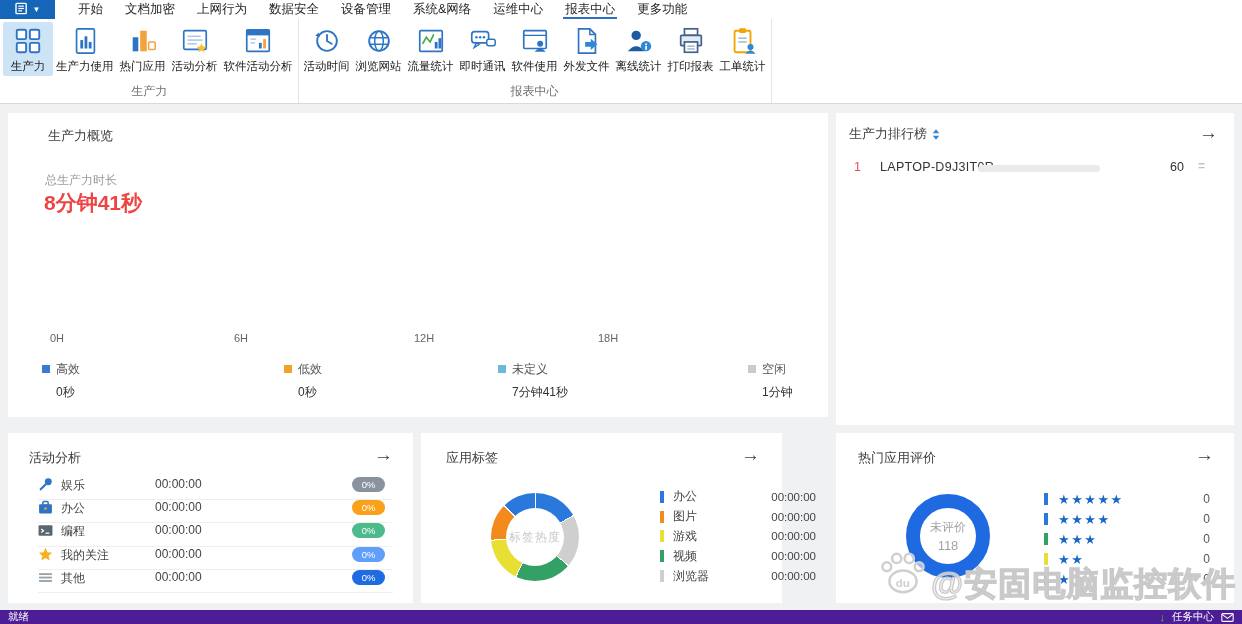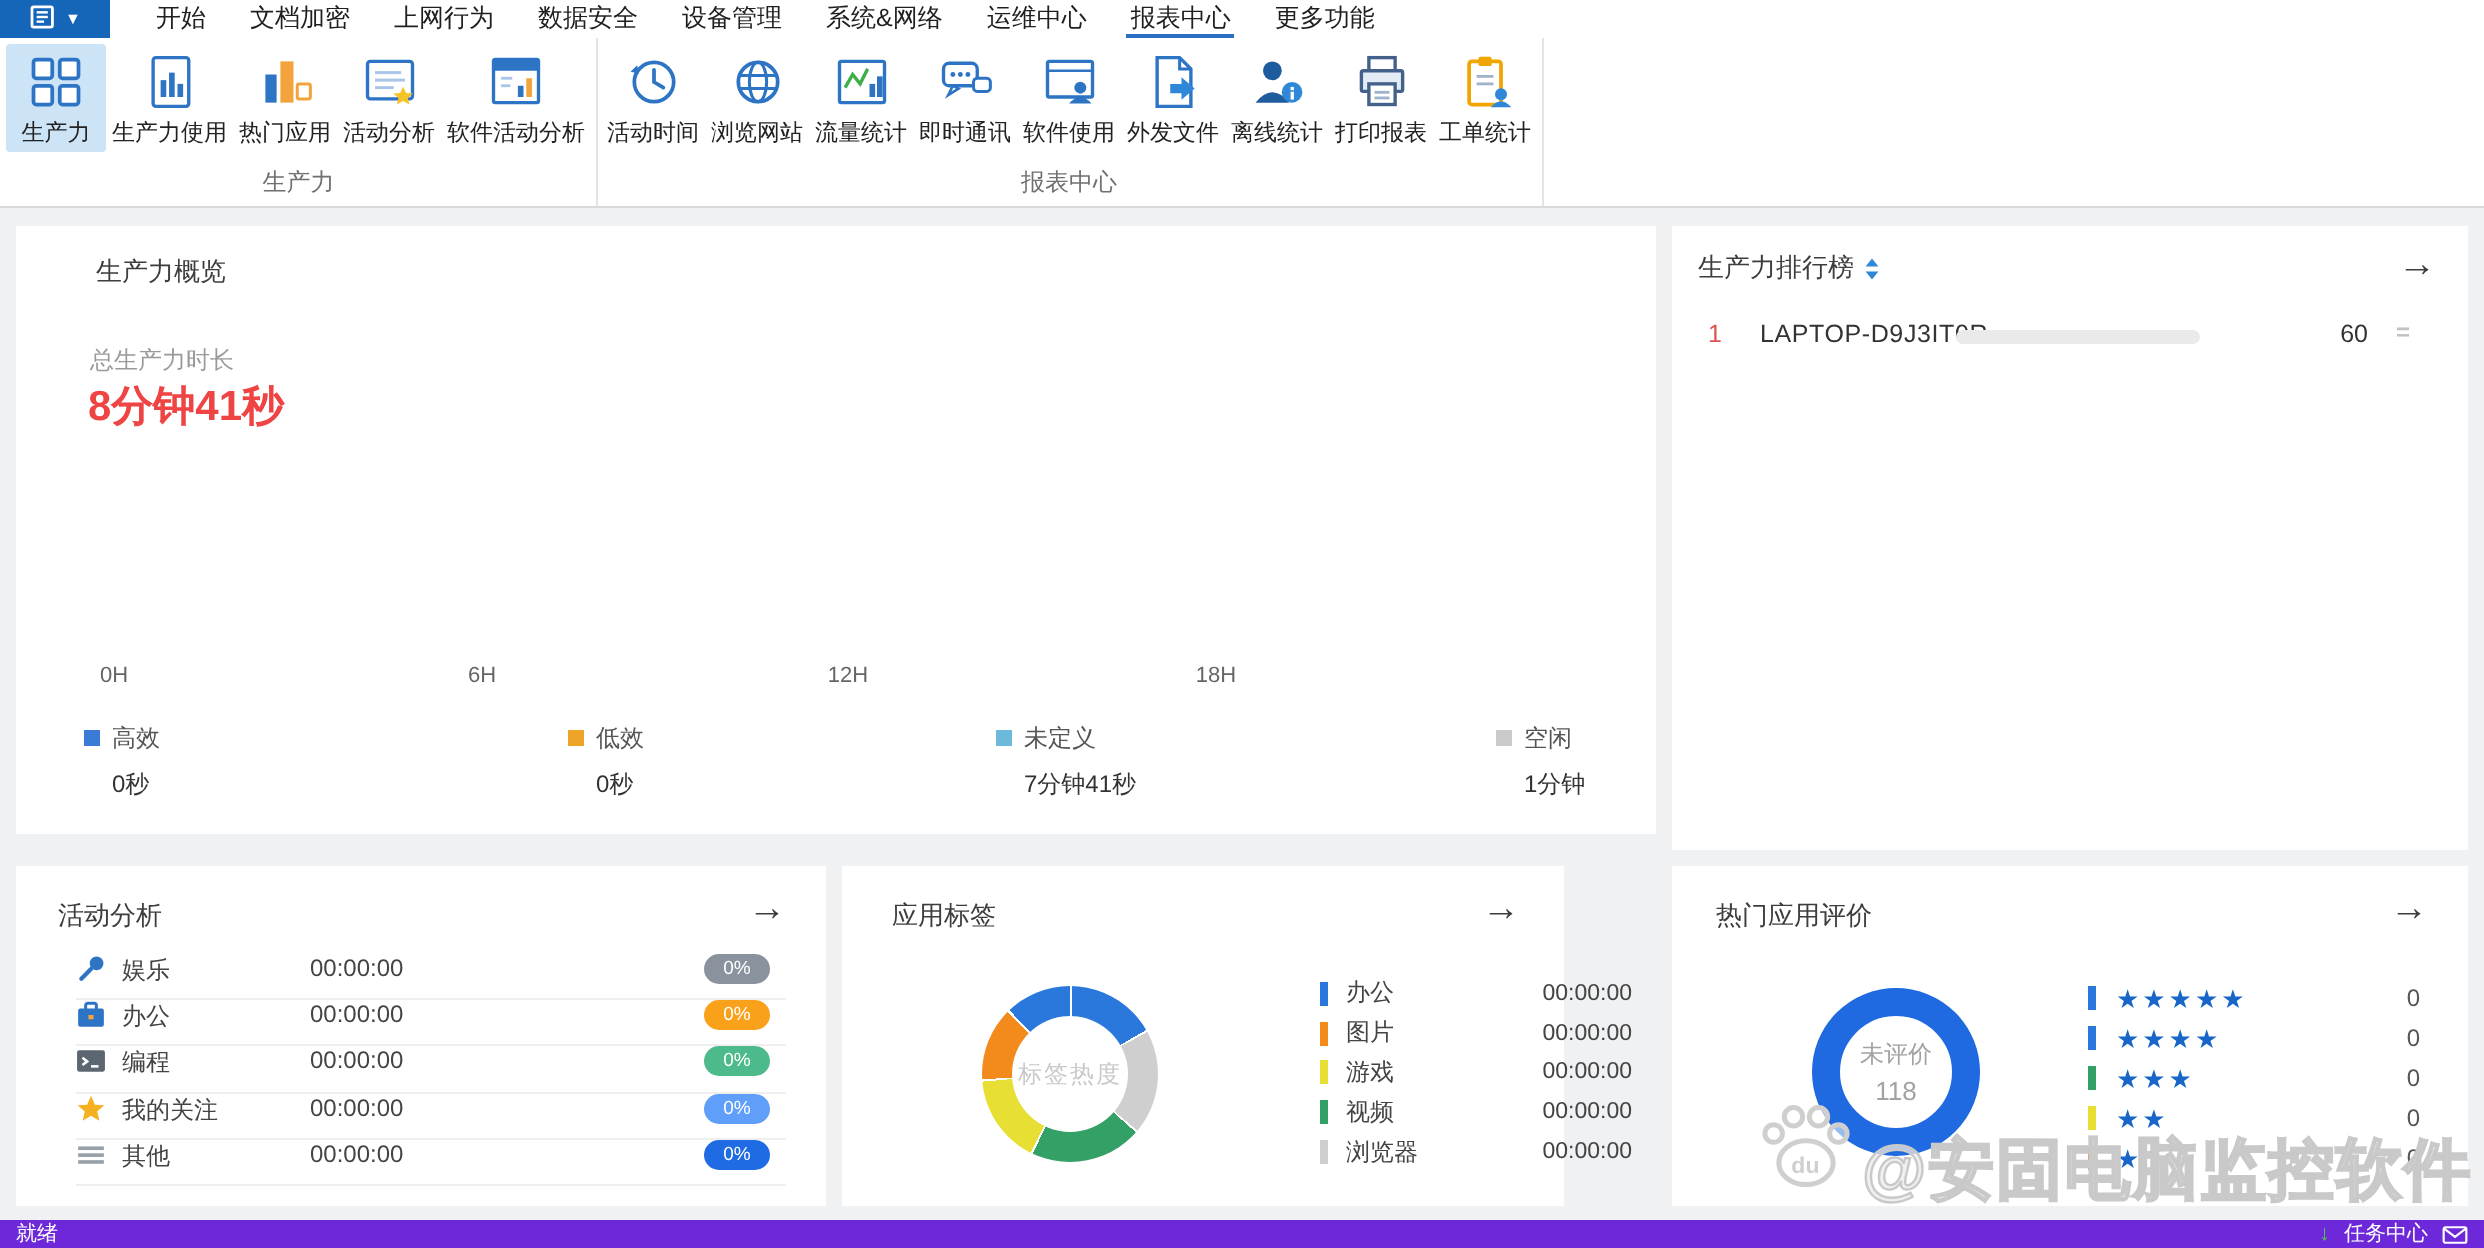--- a/index.html
+++ b/index.html
@@ -90,21 +90,21 @@
   .rmark{width:4px;height:12px;margin-right:10px;flex:0 0 4px}
   .stars{flex:1;color:#1766c8;font-size:13px;letter-spacing:1.5px;line-height:1}
   .rcount{font-size:12px;color:#555}
 
   
   .wm{position:absolute;left:879px;top:446px;display:flex;align-items:flex-end;gap:4px;z-index:9;pointer-events:none}
   .wm-text{font-size:33px;font-weight:bold;color:rgba(235,235,235,.75);-webkit-text-stroke:1.2px #c9c9c9;
            letter-spacing:1px;line-height:1;white-space:nowrap}
 
   
-  .statusbar{position:absolute;left:0;bottom:0;width:100%;height:14px;background:#6d28d9;color:#fff;
+  .statusbar{position:absolute;left:0;bottom:0;width:100%;height:14px;background:#4c1d95;color:#fff;
              font-size:10.5px;display:flex;box-sizing:border-box}
   .sb-left{margin-left:8px}
   .sb-right{margin-left:auto;display:flex;align-items:center;gap:7px;margin-right:8px;cursor:pointer}
   .sb-down{color:#57c14f;font-weight:bold;font-size:11px;line-height:1}
 </style>
 </head>
 <body>
 
 <div class="app">
 

